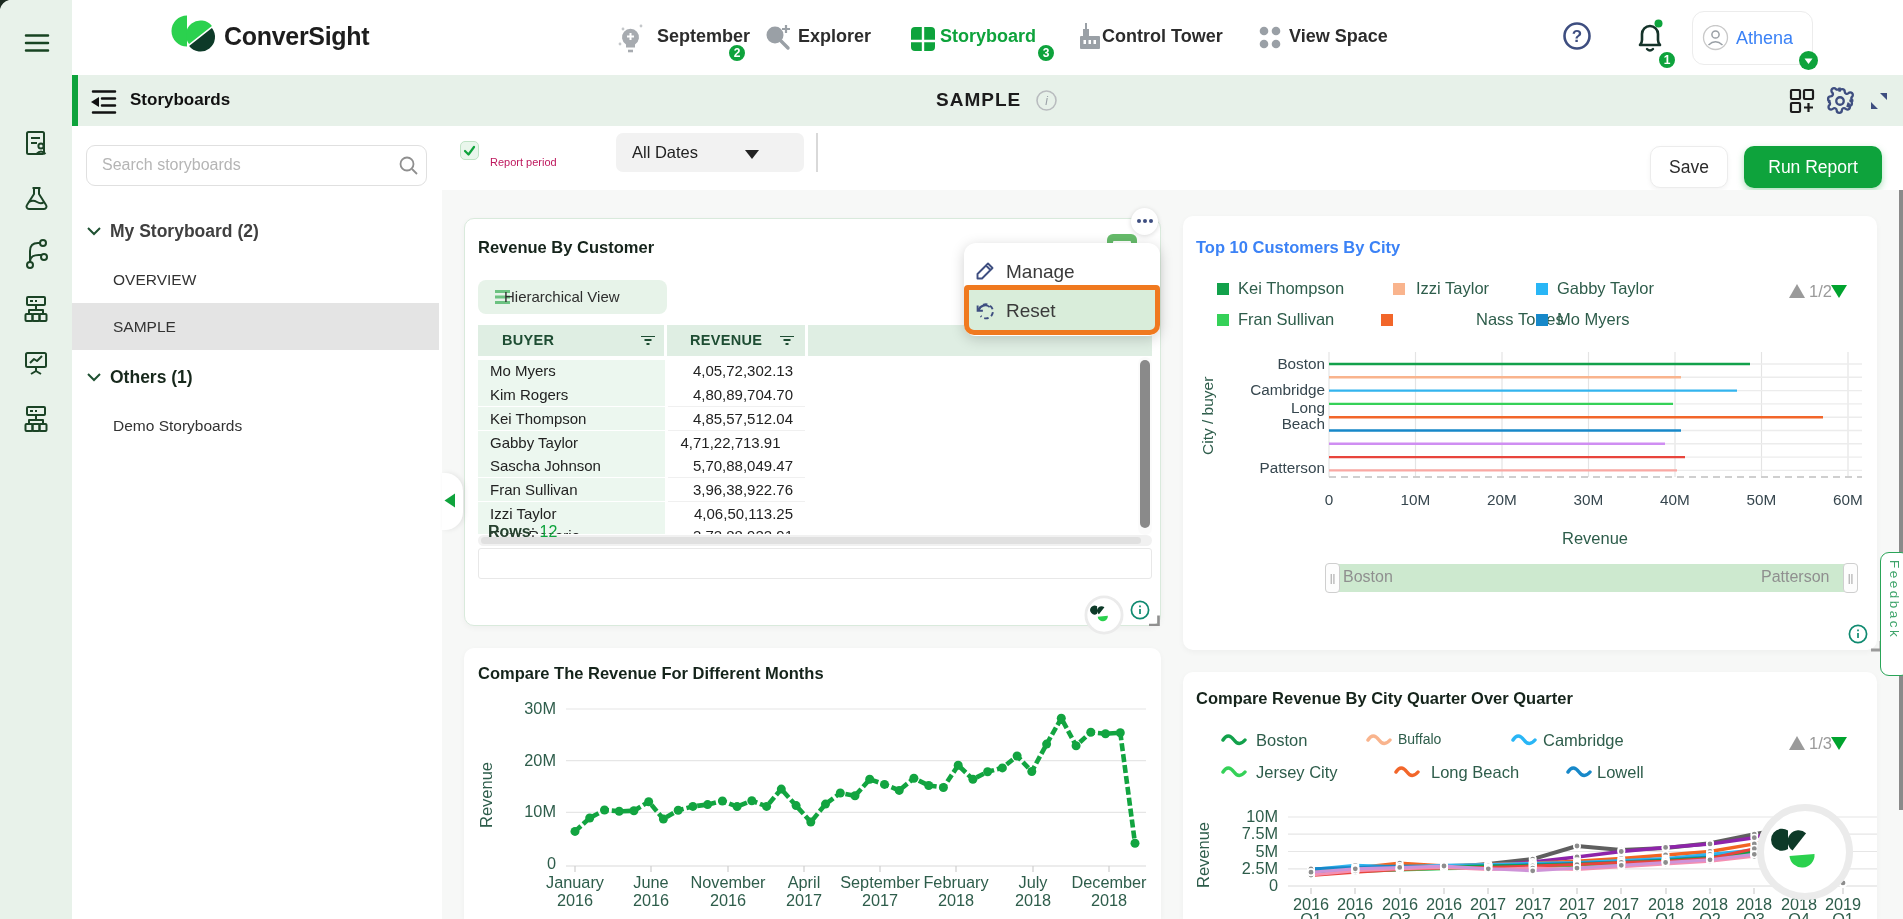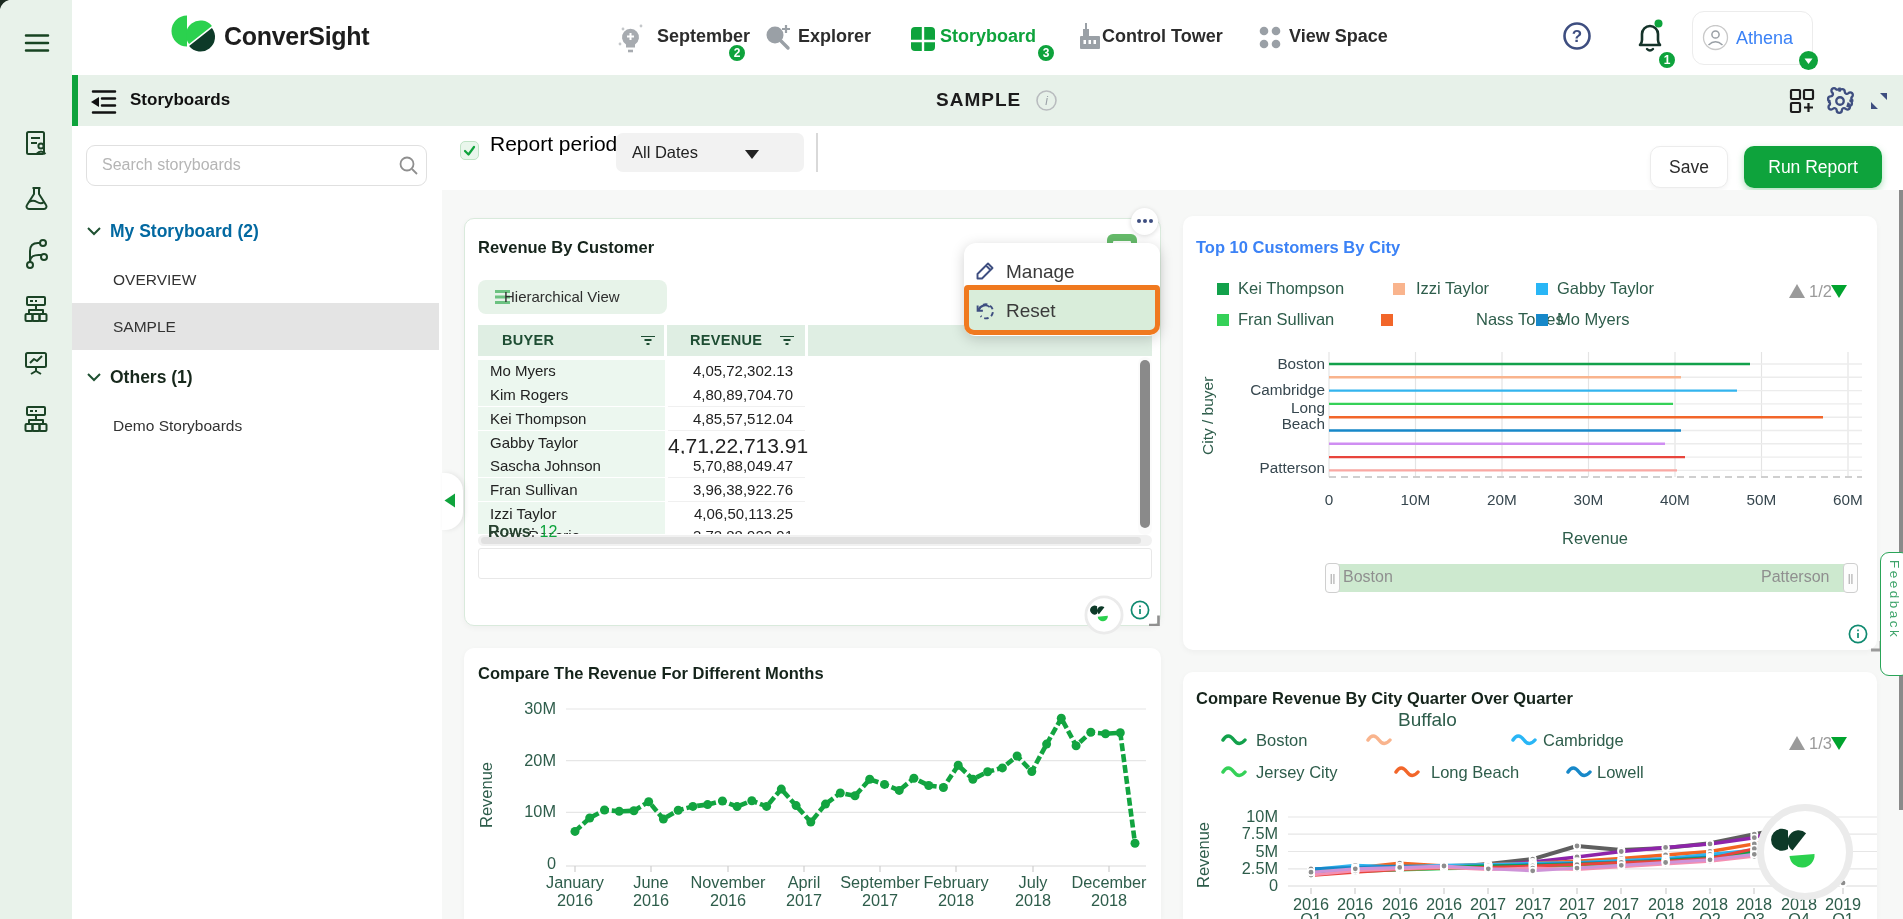--- a/index.html
+++ b/index.html
@@ -152,40 +152,40 @@
 <div class="abs" style="left:72px;top:126px;width:370px;height:793px;background:#fff"></div>
 <div class="abs" style="left:86px;top:145px;width:341px;height:41px;background:#fff;border:1.5px solid #e0e0e0;border-radius:9px"></div>
 <div class="abs" style="left:102px;top:156px;font-size:16px;color:#b5b5b5">Search storyboards</div>
 <svg class="abs" style="left:396px;top:153px" width="26" height="26" fill="none" stroke="#8f8f8f" stroke-width="1.8">
 <circle cx="11" cy="11" r="6.5"></circle>
     <path d="M16 16 l5 5"></path>
 </svg>
 <svg class="abs" style="left:86px;top:224px" width="16" height="14">
     <path d="M2 4 l6 6 l6 -6" fill="none" stroke="#1f5132" stroke-width="2"></path>
   </svg>
-<div class="abs" style="left:110px;top:221px;font-size:17.5px;font-weight:bold;color:#0369a1">My Storyboard (2)</div>
+<div class="abs" style="left:110px;top:221px;font-size:17.5px;font-weight:bold;color:#404040">My Storyboard (2)</div>
 <div class="abs" style="left:113px;top:271px;font-size:15.5px;color:#333">OVERVIEW</div>
 <div class="abs" style="left:72px;top:303px;width:367px;height:47px;background:#e4e4e4"></div>
 <div class="abs" style="left:113px;top:318px;font-size:15.5px;color:#333">SAMPLE</div>
 <svg class="abs" style="left:86px;top:370px" width="16" height="14">
     <path d="M2 4 l6 6 l6 -6" fill="none" stroke="#1f5132" stroke-width="2"></path>
   </svg>
 <div class="abs" style="left:110px;top:367px;font-size:17.5px;font-weight:bold;color:#17281c">Others (1)</div>
 <div class="abs" style="left:113px;top:417px;font-size:15.5px;color:#333">Demo Storyboards</div>
 <div class="abs" style="left:442px;top:473px;width:21px;height:57px;background:#fff;border-radius:0 18px 18px 0;box-shadow:2px 0 5px rgba(0,0,0,.08);z-index:6"></div>
 <svg class="abs" style="left:443;top:492;z-index:7" width="14" height="17">
     <path d="M12 1.5 v14 l-10.5 -7 Z" fill="#0ea33c"></path>
   </svg>
 
 <div class="abs" style="left:442px;top:126px;width:1461px;height:64px;background:#fff"></div>
 <div class="abs" style="left:460px;top:141px;width:19px;height:19px;background:#e9f6ec;border:1.5px solid #bfe3c6;border-radius:5px"></div>
 <svg class="abs" style="left:462px;top:143px" width="15" height="15">
     <path d="M3 8 l3.5 3.5 L12 4" fill="none" stroke="#0ea33c" stroke-width="2.2" stroke-linecap="round" stroke-linejoin="round"></path>
   </svg>
-<div class="abs" style="left:490px;top:132px;font-size:21px;color:#000000">Report period</div>
+<div class="abs" style="left:490px;top:156px;font-size:11px;color:#be185d">Report period</div>
 <div class="abs" style="left:616px;top:133px;width:188px;height:39px;background:#f2f2f2;border-radius:7px"></div>
 <div class="abs" style="left:632px;top:143px;font-size:16.5px;color:#222">All Dates</div>
 <svg class="abs" style="left:742px;top:147px" width="20" height="14">
     <path d="M3 3 h14 l-7 9 Z" fill="#222"></path>
   </svg>
 <div class="abs" style="left:816px;top:133px;width:1.5px;height:39px;background:#d9d9d9"></div>
 <div class="abs" style="left:1650px;top:146px;width:78px;height:42px;background:#fff;border:1.5px solid #ececec;border-radius:10px;box-shadow:0 2px 5px rgba(0,0,0,.05);font-size:17.5px;color:#2c2c2c;text-align:center;line-height:40px">Save</div>
 <div class="abs" style="left:1744px;top:146px;width:138px;height:42px;background:#0ea33c;border-radius:10px;box-shadow:0 3px 7px rgba(20,160,60,.35);font-size:17.5px;color:#fff;text-align:center;line-height:42px">Run Report</div>
 <div class="abs" style="left:442px;top:190px;width:1461px;height:729px;background:#f7f8f7"></div>
 
@@ -218,21 +218,21 @@
 <div class="abs" style="left:490px;top:386px;font-size:15px;color:#222">Kim Rogers</div>
 <div class="abs" style="left:668px;top:383px;width:137px;height:23.7px;background:#fff;border-bottom:1px solid #f0f0f0"></div>
 <div class="abs" style="left:668px;top:386px;width:125px;text-align:right;font-size:15px;color:#222">4,80,89,704.70</div>
 <div class="abs" style="left:478px;top:407px;width:187px;height:23.7px;background:#ecf7ef;border-bottom:1px solid #fff"></div>
 <div class="abs" style="left:490px;top:410px;font-size:15px;color:#222">Kei Thompson</div>
 <div class="abs" style="left:668px;top:407px;width:137px;height:23.7px;background:#fff;border-bottom:1px solid #f0f0f0"></div>
 <div class="abs" style="left:668px;top:410px;width:125px;text-align:right;font-size:15px;color:#222">4,85,57,512.04</div>
 <div class="abs" style="left:478px;top:431px;width:187px;height:23.7px;background:#ecf7ef;border-bottom:1px solid #fff"></div>
 <div class="abs" style="left:490px;top:434px;font-size:15px;color:#222">Gabby Taylor</div>
 <div class="abs" style="left:668px;top:431px;width:137px;height:23.7px;background:#fff;border-bottom:1px solid #f0f0f0"></div>
-<div class="abs" style="left:668px;top:434px;width:125px;text-align:left;font-size:21px;color:#222">4,71,22,713.91</div>
+<div class="abs" style="left:668px;top:434px;width:125px;text-align:center;font-size:15px;color:#222">4,71,22,713.91</div>
 <div class="abs" style="left:478px;top:454px;width:187px;height:23.7px;background:#ecf7ef;border-bottom:1px solid #fff"></div>
 <div class="abs" style="left:490px;top:457px;font-size:15px;color:#222">Sascha Johnson</div>
 <div class="abs" style="left:668px;top:454px;width:137px;height:23.7px;background:#fff;border-bottom:1px solid #f0f0f0"></div>
 <div class="abs" style="left:668px;top:457px;width:125px;text-align:right;font-size:15px;color:#222">5,70,88,049.47</div>
 <div class="abs" style="left:478px;top:478px;width:187px;height:23.7px;background:#ecf7ef;border-bottom:1px solid #fff"></div>
 <div class="abs" style="left:490px;top:481px;font-size:15px;color:#222">Fran Sullivan</div>
 <div class="abs" style="left:668px;top:478px;width:137px;height:23.7px;background:#fff;border-bottom:1px solid #f0f0f0"></div>
 <div class="abs" style="left:668px;top:481px;width:125px;text-align:right;font-size:15px;color:#222">3,96,38,922.76</div>
 <div class="abs" style="left:478px;top:502px;width:187px;height:23.7px;background:#ecf7ef;border-bottom:1px solid #fff"></div>
 <div class="abs" style="left:490px;top:505px;font-size:15px;color:#222">Izzi Taylor</div>
@@ -440,21 +440,21 @@
 
 <div class="abs" style="left:1183px;top:672px;width:694px;height:247px;background:#fff;border-radius:10px 10px 0 0;box-shadow:0 2px 6px rgba(0,0,0,.04)"></div>
 <div class="abs" style="left:1196px;top:689px;font-size:16.5px;font-weight:bold;color:#15241b">Compare Revenue By City Quarter Over Quarter</div>
 <svg class="abs" style="left:1221px;top:733px" width="26" height="14">
     <path d="M2 7 q5 -8 11 0 q5 7 11 0" fill="none" stroke="#12a14b" stroke-width="3.4" stroke-linecap="round"></path>
   </svg>
 <div class="abs" style="left:1256px;top:731px;font-size:16.5px;color:#2e5d4b">Boston</div>
 <svg class="abs" style="left:1366px;top:733px" width="26" height="14">
     <path d="M2 7 q5 -8 11 0 q5 7 11 0" fill="none" stroke="#f9b48d" stroke-width="3.4" stroke-linecap="round"></path>
   </svg>
-<div class="abs" style="left:1398px;top:709px;font-size:19px;color:#2e5d4b">Buffalo</div>
+<div class="abs" style="left:1398px;top:731px;font-size:14px;color:#2e5d4b">Buffalo</div>
 <svg class="abs" style="left:1511px;top:733px" width="26" height="14">
     <path d="M2 7 q5 -8 11 0 q5 7 11 0" fill="none" stroke="#29b6f6" stroke-width="3.4" stroke-linecap="round"></path>
   </svg>
 <div class="abs" style="left:1543px;top:731px;font-size:16.5px;color:#2e5d4b">Cambridge</div>
 <svg class="abs" style="left:1221px;top:765px" width="26" height="14">
     <path d="M2 7 q5 -8 11 0 q5 7 11 0" fill="none" stroke="#35d158" stroke-width="3.4" stroke-linecap="round"></path>
   </svg>
 <div class="abs" style="left:1256px;top:763px;font-size:16.5px;color:#2e5d4b">Jersey City</div>
 <svg class="abs" style="left:1394px;top:765px" width="26" height="14">
     <path d="M2 7 q5 -8 11 0 q5 7 11 0" fill="none" stroke="#f2662a" stroke-width="3.4" stroke-linecap="round"></path>

